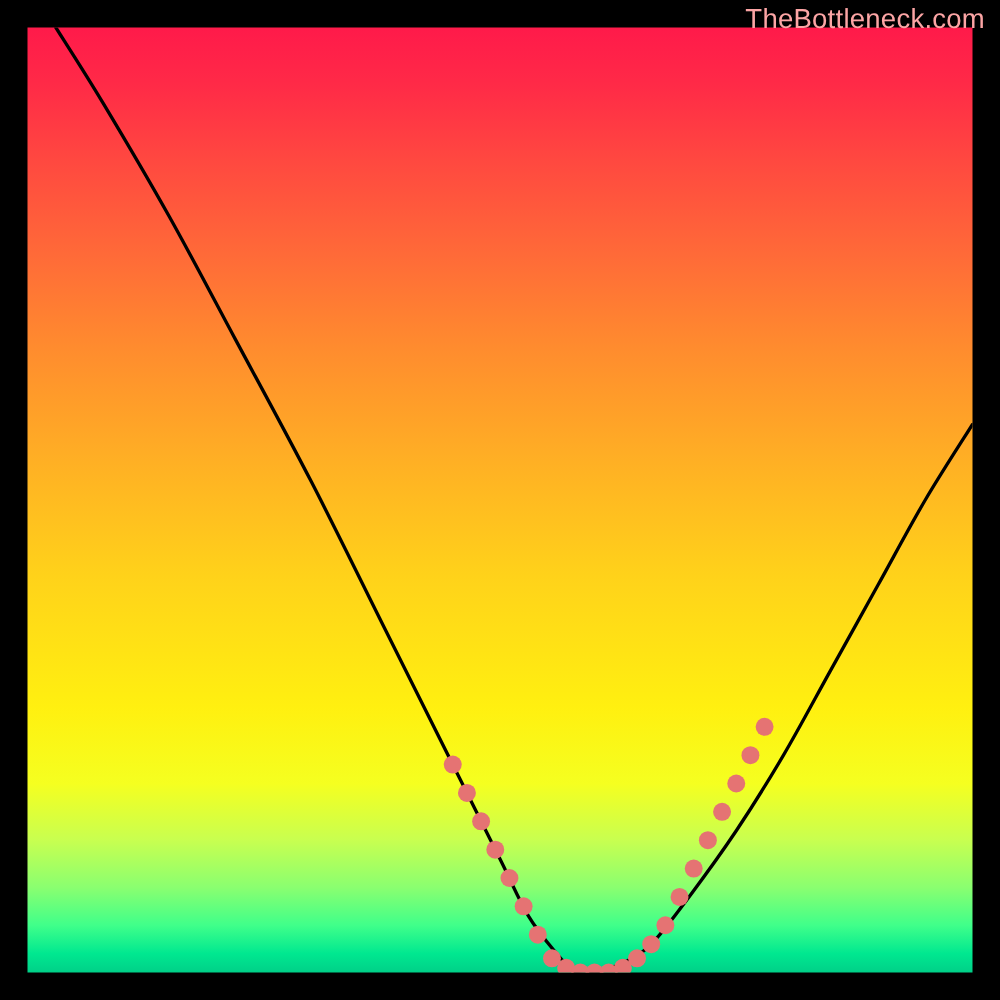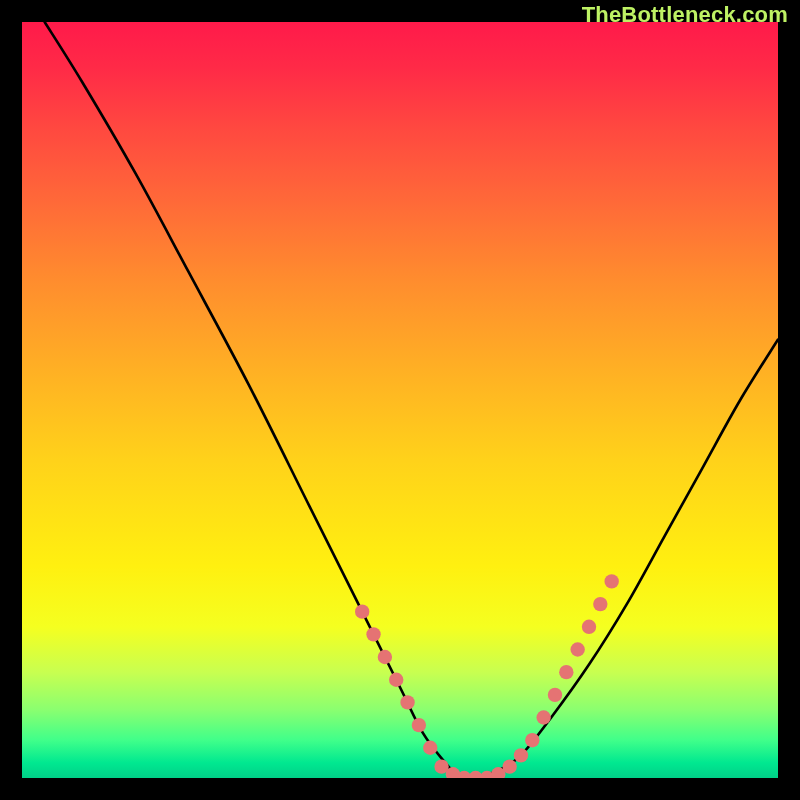--- a/index.html
+++ b/index.html
@@ -8,23 +8,23 @@
     height: 800px;
     background: #000;
     position: relative;
     overflow: hidden;
     font-family: Arial, Helvetica, sans-serif;
   }
   .watermark {
     position: absolute;
     top: 2px;
     right: 12px;
-    color: #bef264;
+    color: #fca5a5;
     font-size: 22px;
-    font-weight: 700;
+    font-weight: 400;
     z-index: 10;
     letter-spacing: 0.2px;
   }
   .plot-area {
     position: absolute;
     left: 22px;
     top: 22px;
     width: 756px;
     height: 756px;
   }

